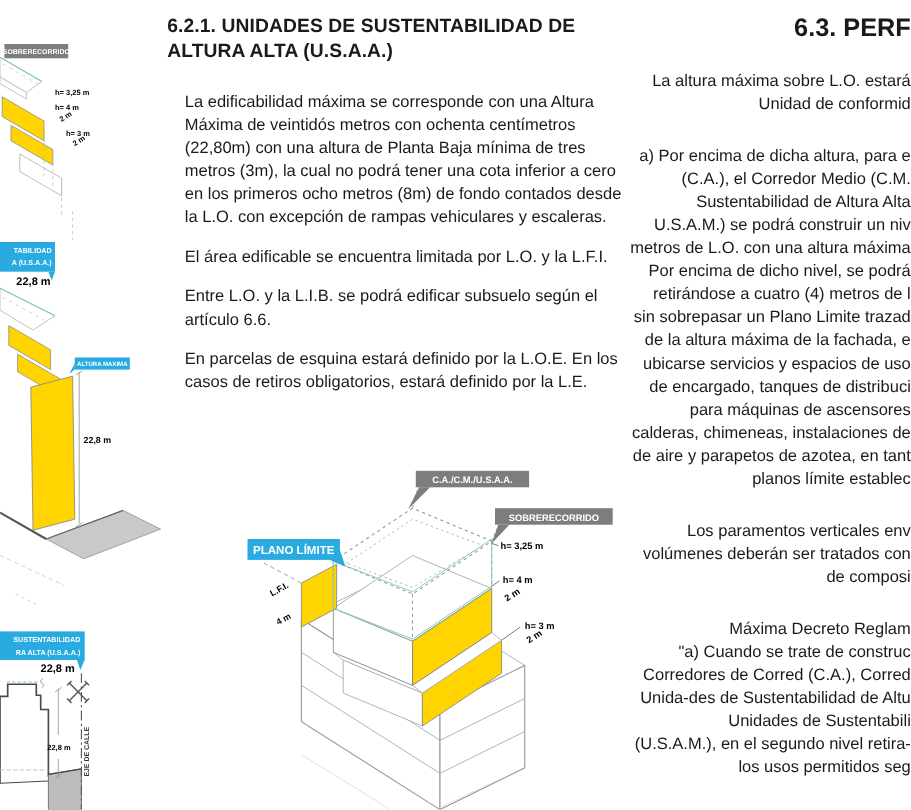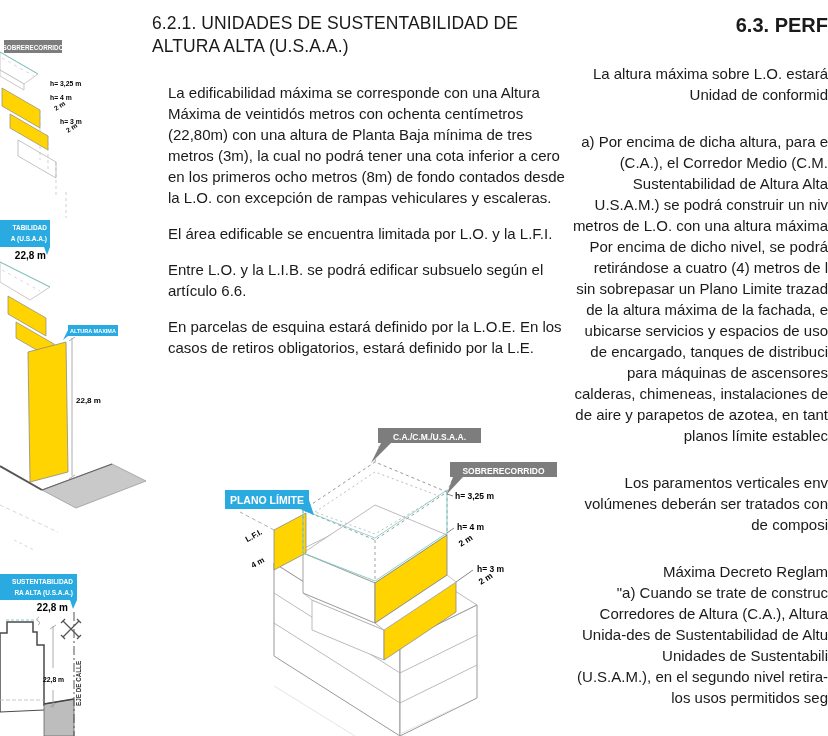--- a/index.html
+++ b/index.html
@@ -5,28 +5,28 @@
   html,body{margin:0;padding:0;}
   body{
     width:828px;height:736px;overflow:hidden;position:relative;
     background:#ffffff;color:#1a1a1a;
     font-family:"Liberation Sans","DejaVu Sans",sans-serif;
   }
   svg text{font-family:"Liberation Sans","DejaVu Sans",sans-serif;}
   
   .mid-col{position:absolute;left:152px;top:12px;width:414px;}
   .mid-col h1{
-    font-size:17.5px;line-height:23px;font-weight:normal;margin:0 0 24px 0;
+    font-size:17.5px;line-height:23px;font-weight:bold;margin:0 0 24px 0;
     letter-spacing:.1px;
   }
   .mid-col p{font-size:15px;line-height:21px;margin:0 0 15px 16px;}
   
   .right-col{position:absolute;left:580px;top:14px;width:248px;}
   .right-col .rhead{
-    display:flex;justify-content:flex-end;font-size:20px;font-weight:bold;
+    display:flex;justify-content:flex-end;font-size:23px;font-weight:bold;
     line-height:23px;margin-bottom:26px;text-align:right;
   }
   .right-col .rhead span{white-space:nowrap;}
   .rpar{margin-bottom:26px;}
   .rline{display:flex;justify-content:flex-end;font-size:15px;line-height:21px;}
   .rline span{white-space:nowrap;}
   
   .left-diagrams{position:absolute;left:0;top:0;}
   .main-diagram{position:absolute;left:195px;top:416px;}
   .b{font-weight:bold;}
@@ -282,21 +282,21 @@
   </div>
 
   <div class="rpar">
     <div class="rline">
         <span>Máxima Decreto Reglam</span>
       </div>
     <div class="rline">
         <span>"a) Cuando se trate de construc</span>
       </div>
     <div class="rline">
-        <span>Corredores de Altura (C.A.), Altura</span>
+        <span>Corredores de Corred (C.A.), Corred</span>
       </div>
     <div class="rline">
         <span>Unida-des de Sustentabilidad de Altu</span>
       </div>
     <div class="rline">
         <span>Unidades de Sustentabili</span>
       </div>
     <div class="rline">
         <span>(U.S.A.M.), en el segundo nivel retira-</span>
       </div>

